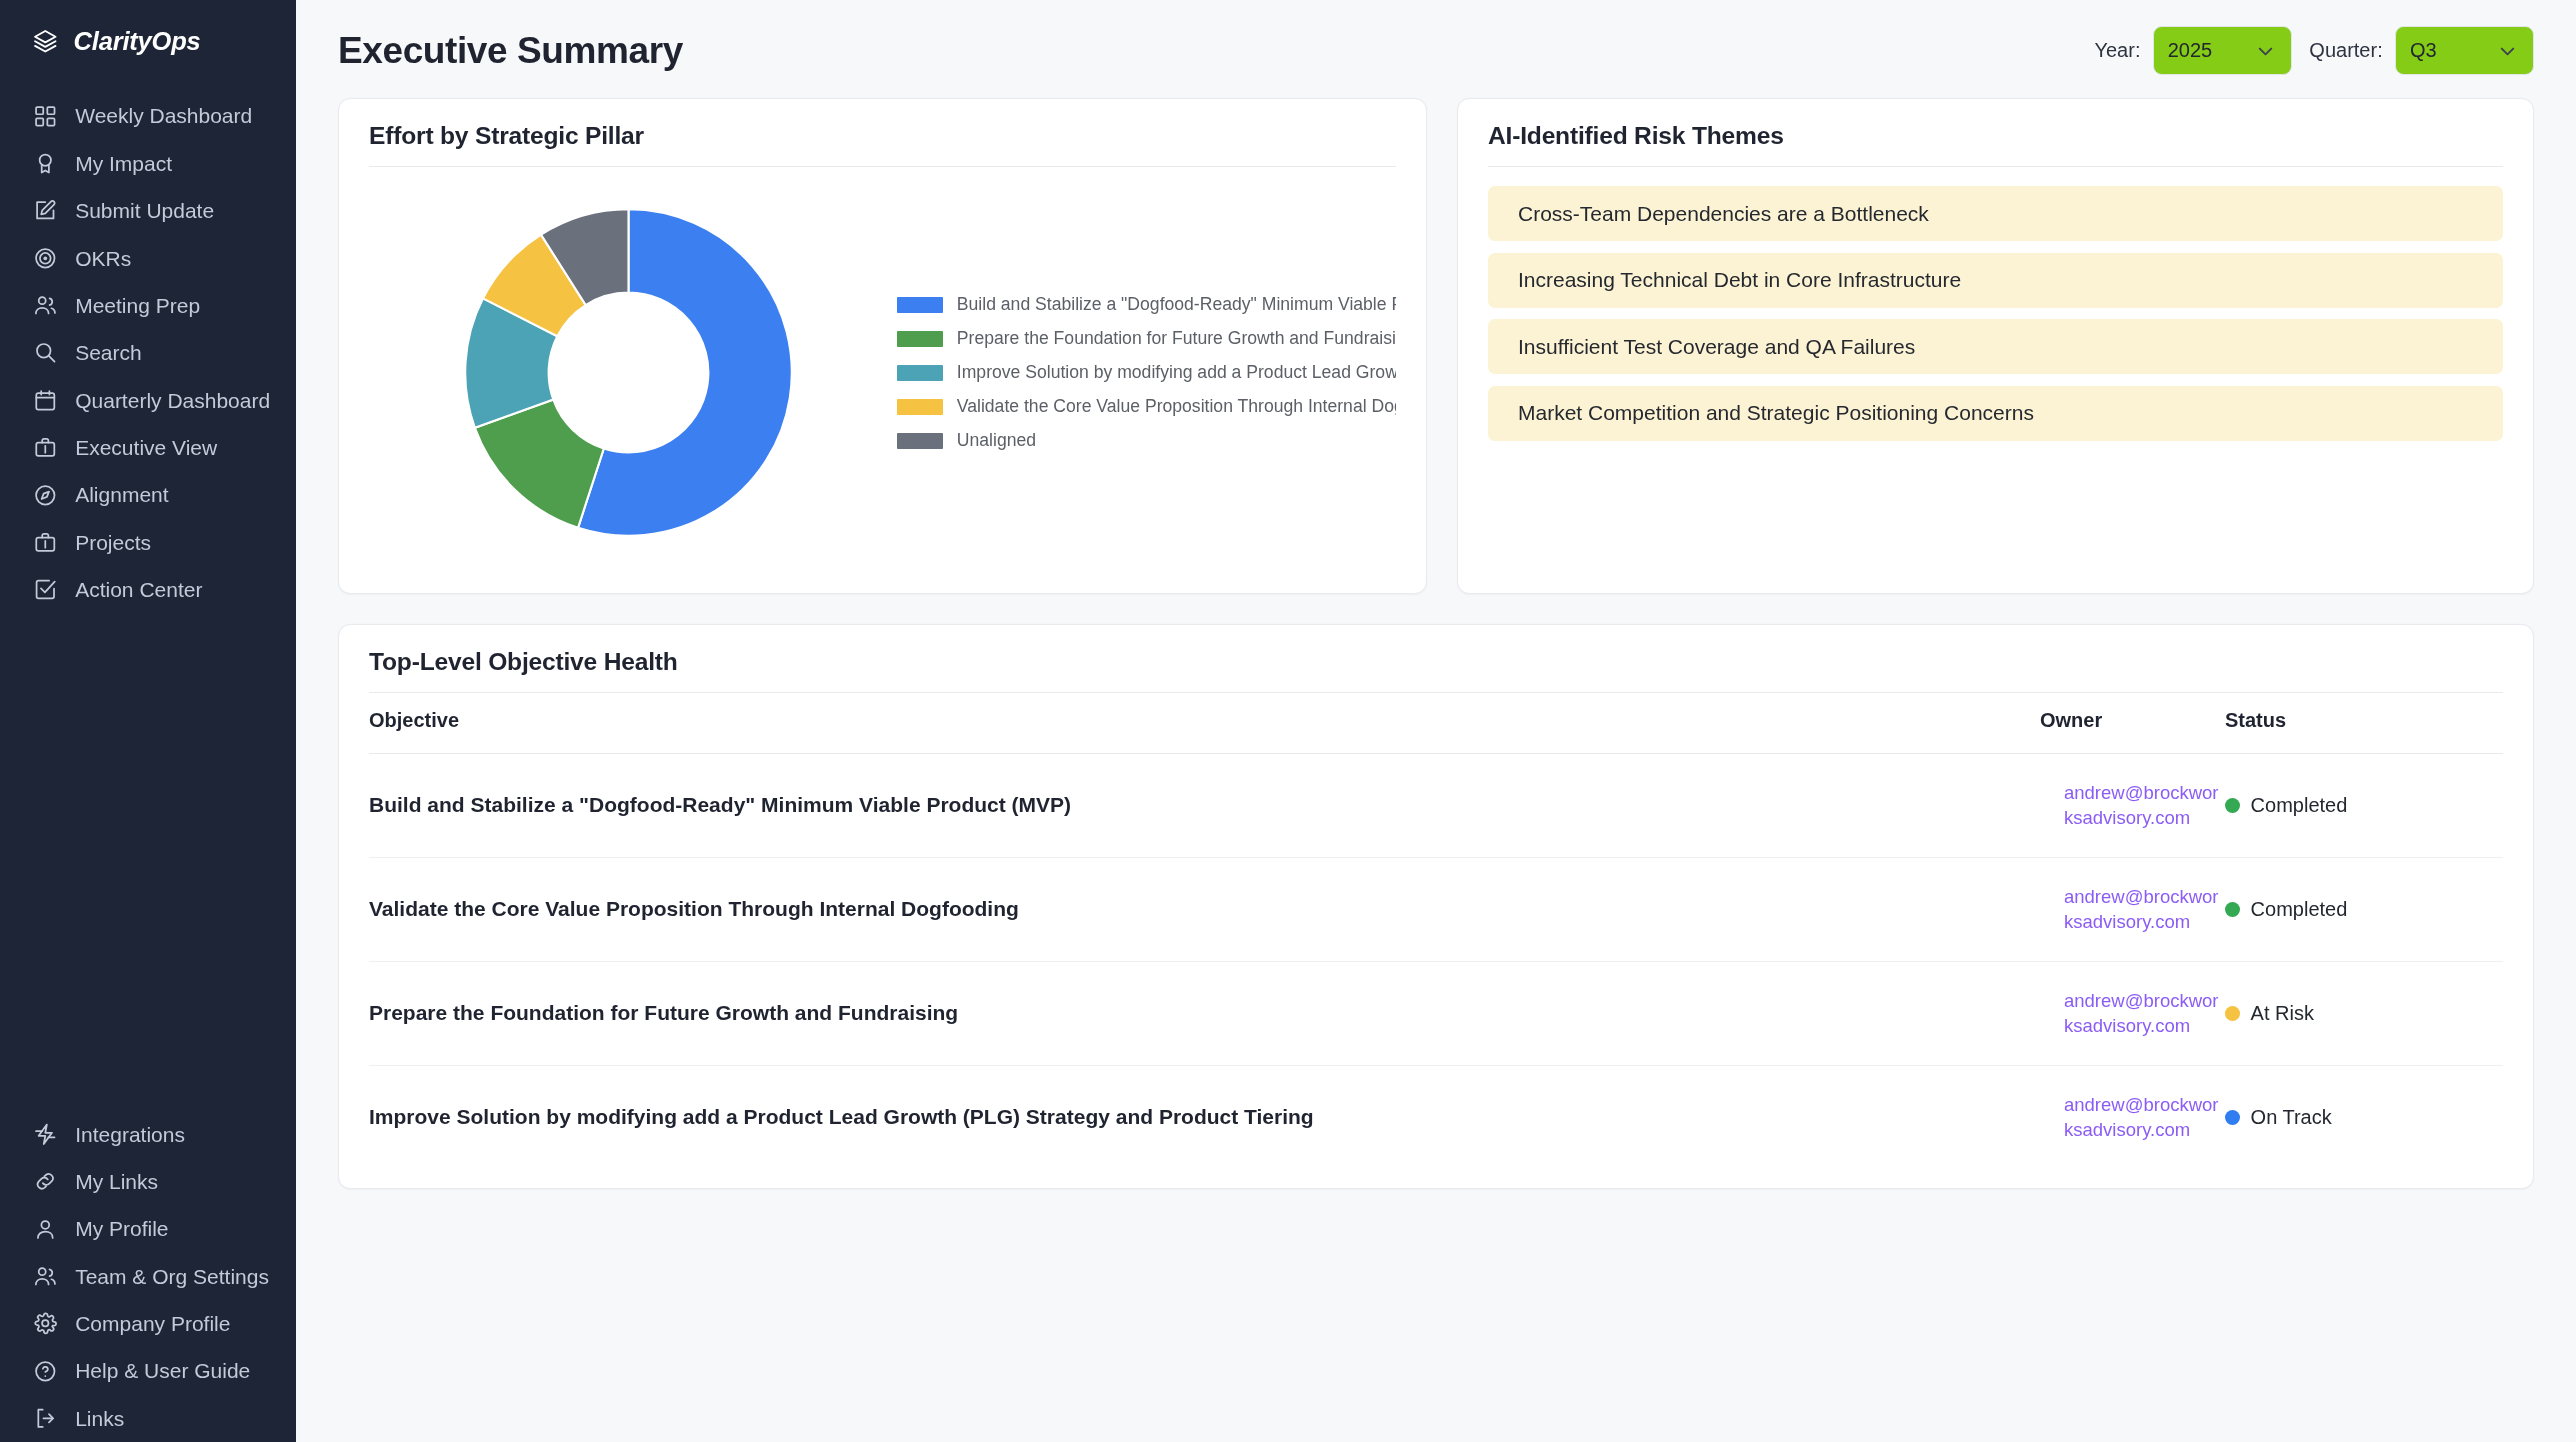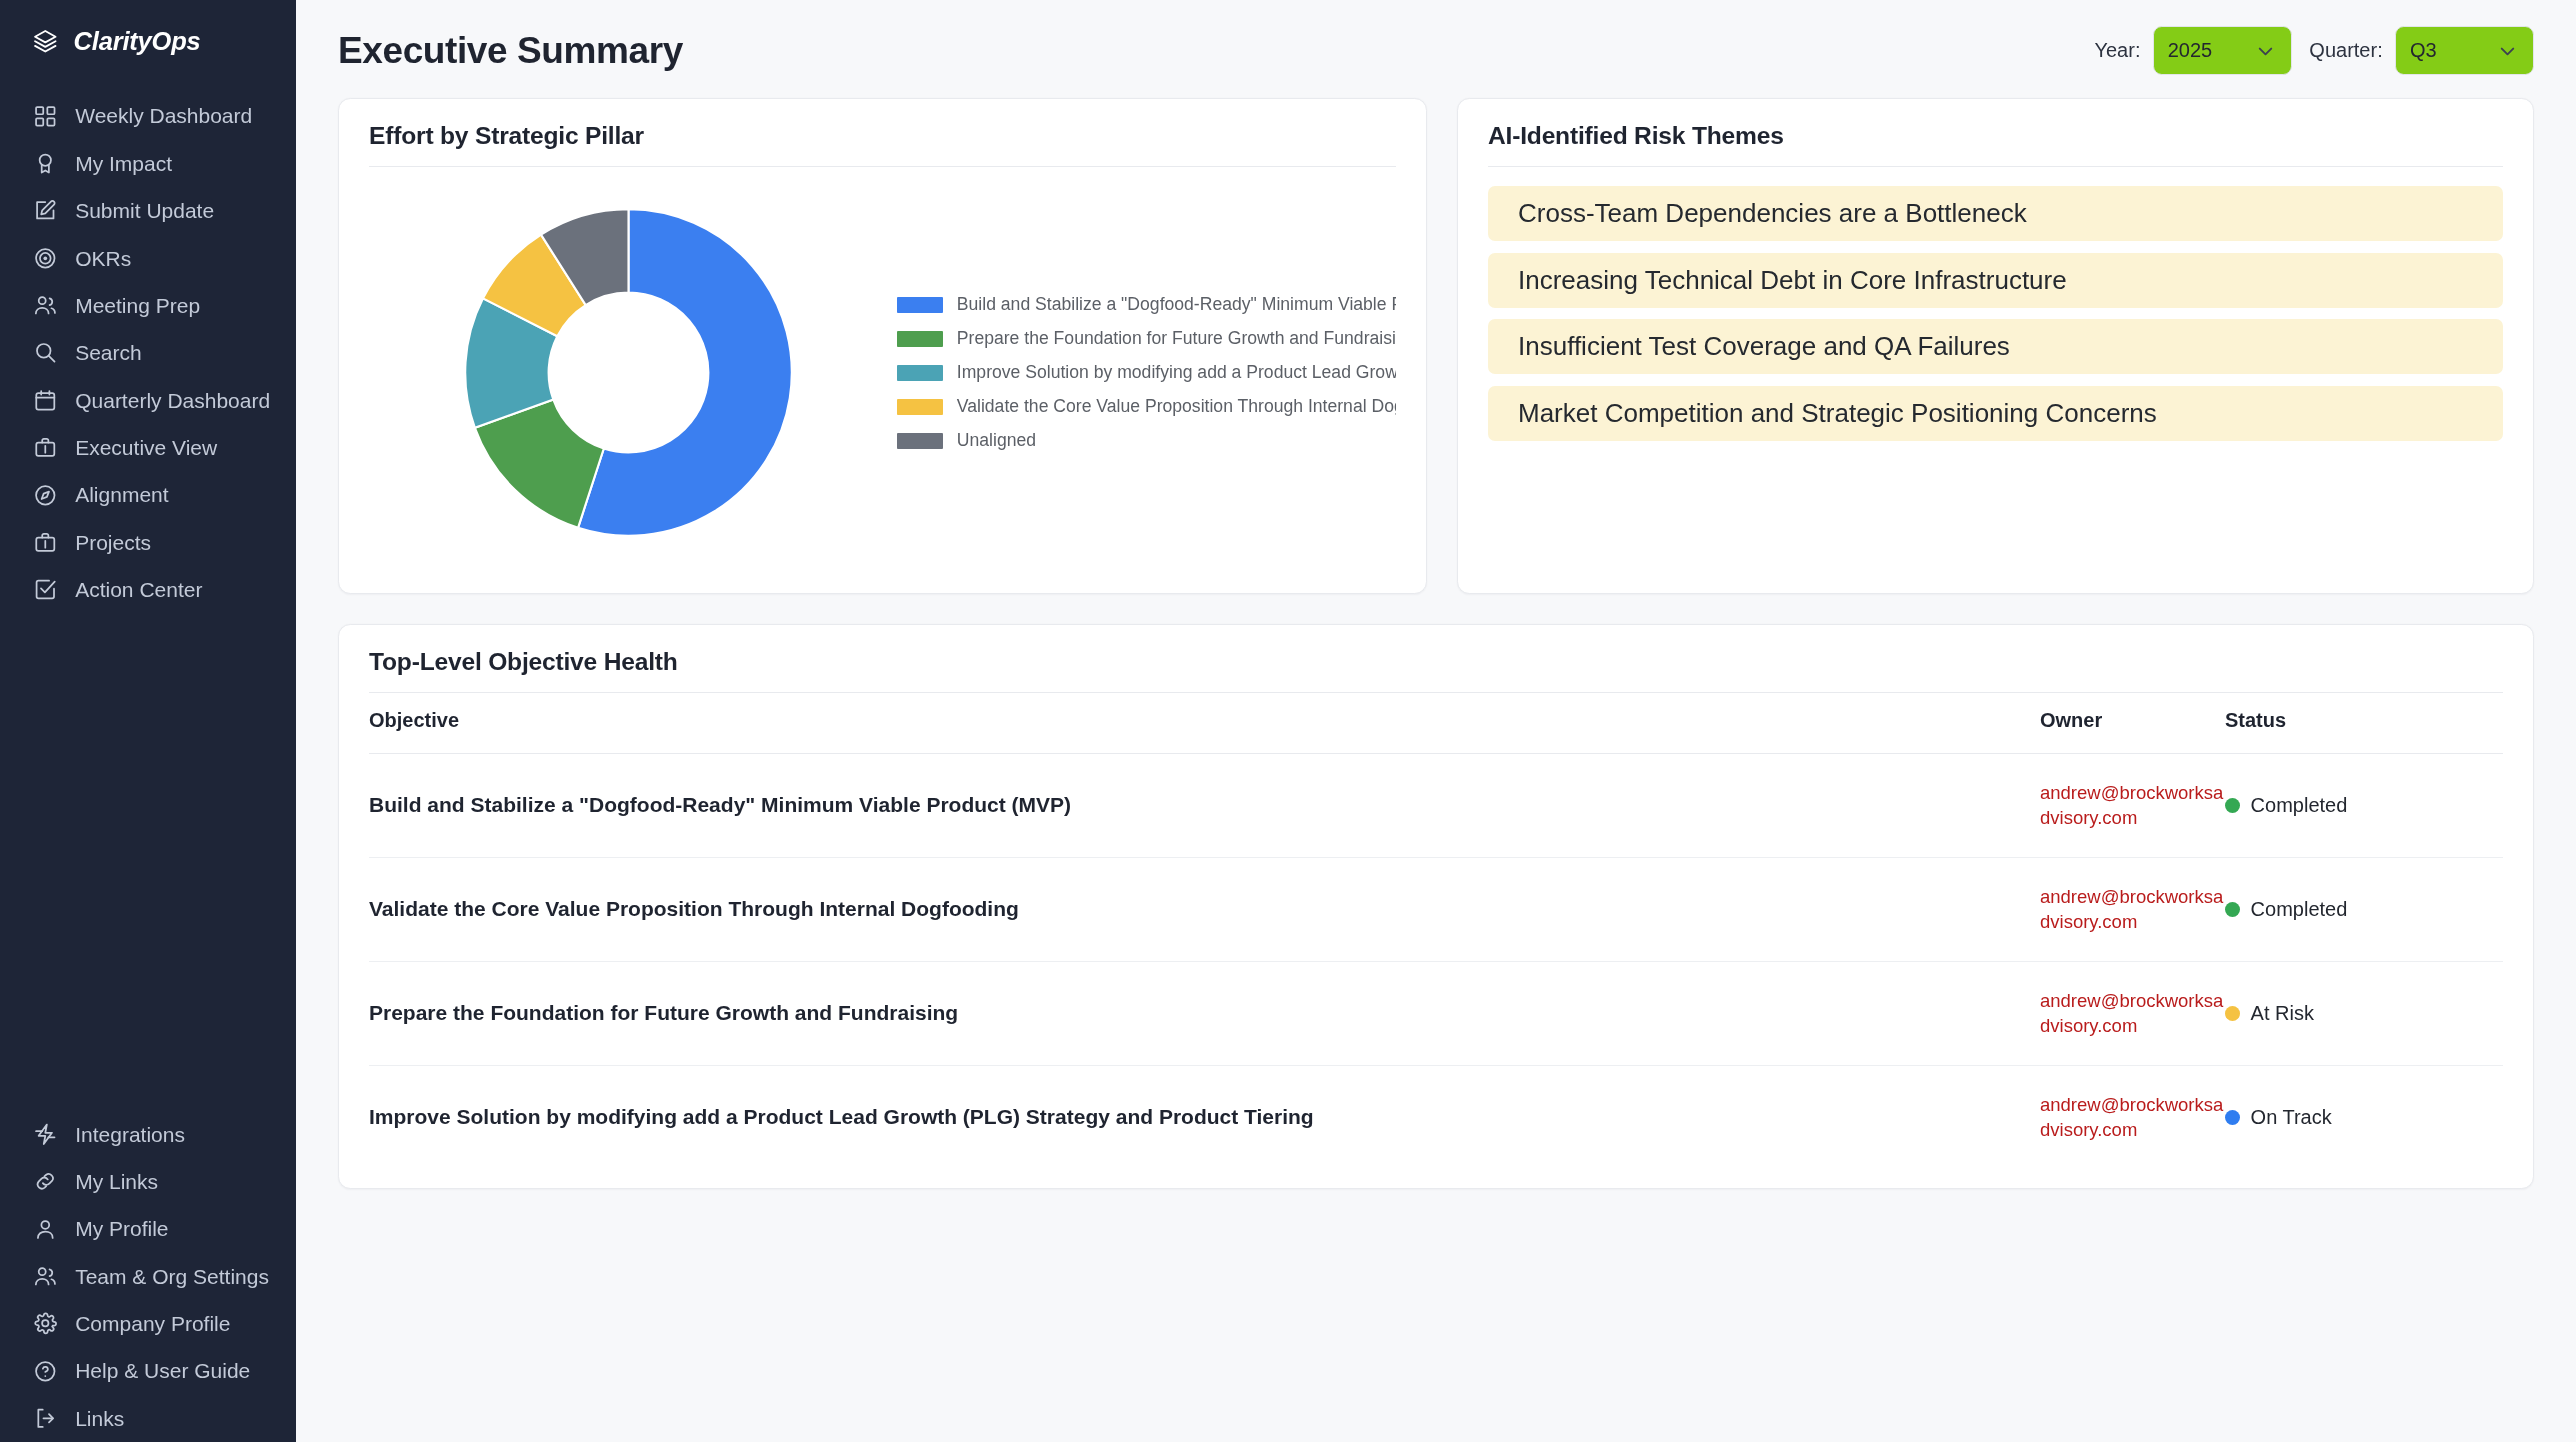--- a/index.html
+++ b/index.html
@@ -130,21 +130,21 @@
   .legend-text { font-size: 17.6px; color: #5b5f66; white-space: nowrap; }
 
   
   .risk-list { display: flex; flex-direction: column; gap: 11.4px; padding-top: 16px; }
   .risk-pill {
     background: #fcf3d4;
     border-radius: 7px;
     height: 55px;
     display: flex; align-items: center;
     padding: 16px 30px;
-    font-size: 26px;
+    font-size: 21px;
     color: #25292f;
     cursor: pointer;
   }
 
   
   .card-table { margin-top: 30px; padding-bottom: 19.3px; }
   table.objective-table { width: 100%; border-collapse: collapse; table-layout: fixed; }
   table.objective-table th {
     text-align: left;
     font-size: 20px;
@@ -156,21 +156,21 @@
   table.objective-table td {
     padding: 26px 0;
     border-bottom: 0.9px solid #edeff2;
     vertical-align: middle;
   }
   table.objective-table tr:last-child td { border-bottom: none; }
   .col-objective { width: 1671px; }
   .col-owner { width: 185px; }
   .col-status { width: auto; }
   .obj-name { font-size: 21px; font-weight: bold; color: #1f2430; }
-  .owner-cell { font-size: 18.5px; color: #b91c1c; line-height: 1.38; word-break: break-all; }
+  .owner-cell { font-size: 18.5px; color: #8b5cf6; line-height: 1.38; word-break: break-all; margin-left: 24px; }
   .status-cell { display: flex; align-items: center; gap: 10.6px; font-size: 20px; color: #23272f; }
   .status-dot { width: 15px; height: 15px; border-radius: 50%; flex: 0 0 15px; }
 </style>
 </head>
 <body>
 
 <div class="app">
 
   <aside class="sidebar">
 

